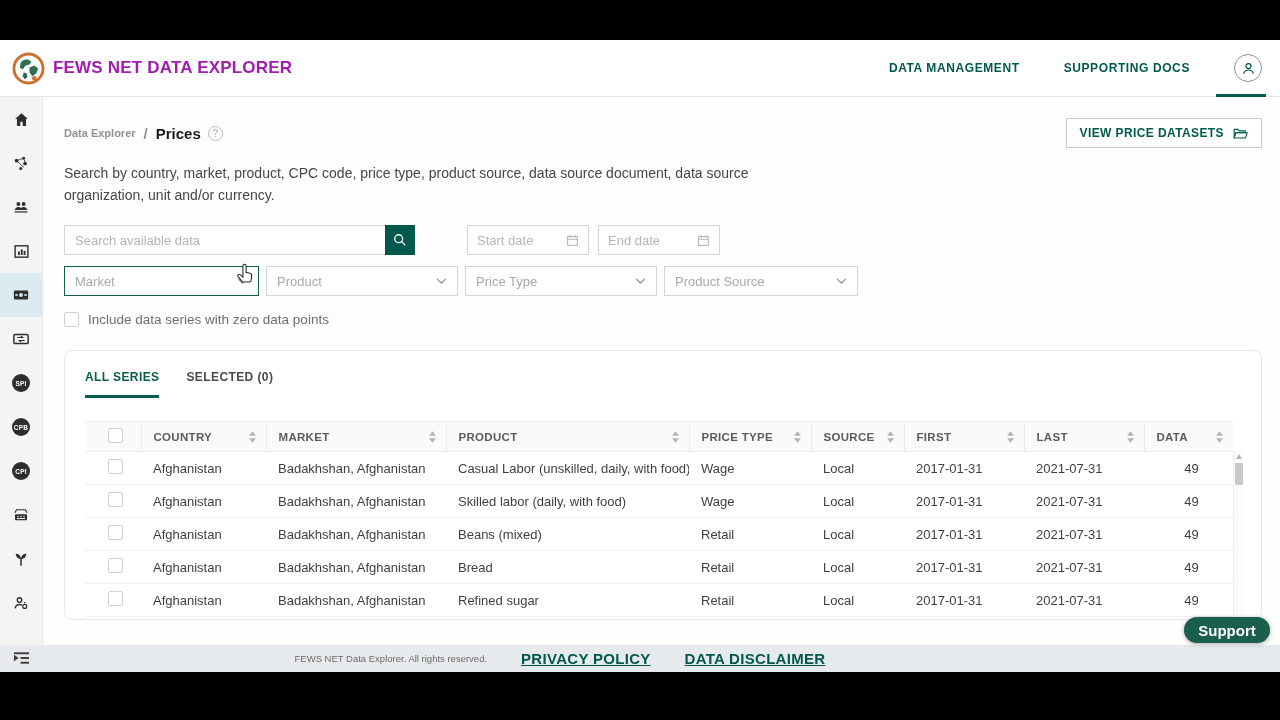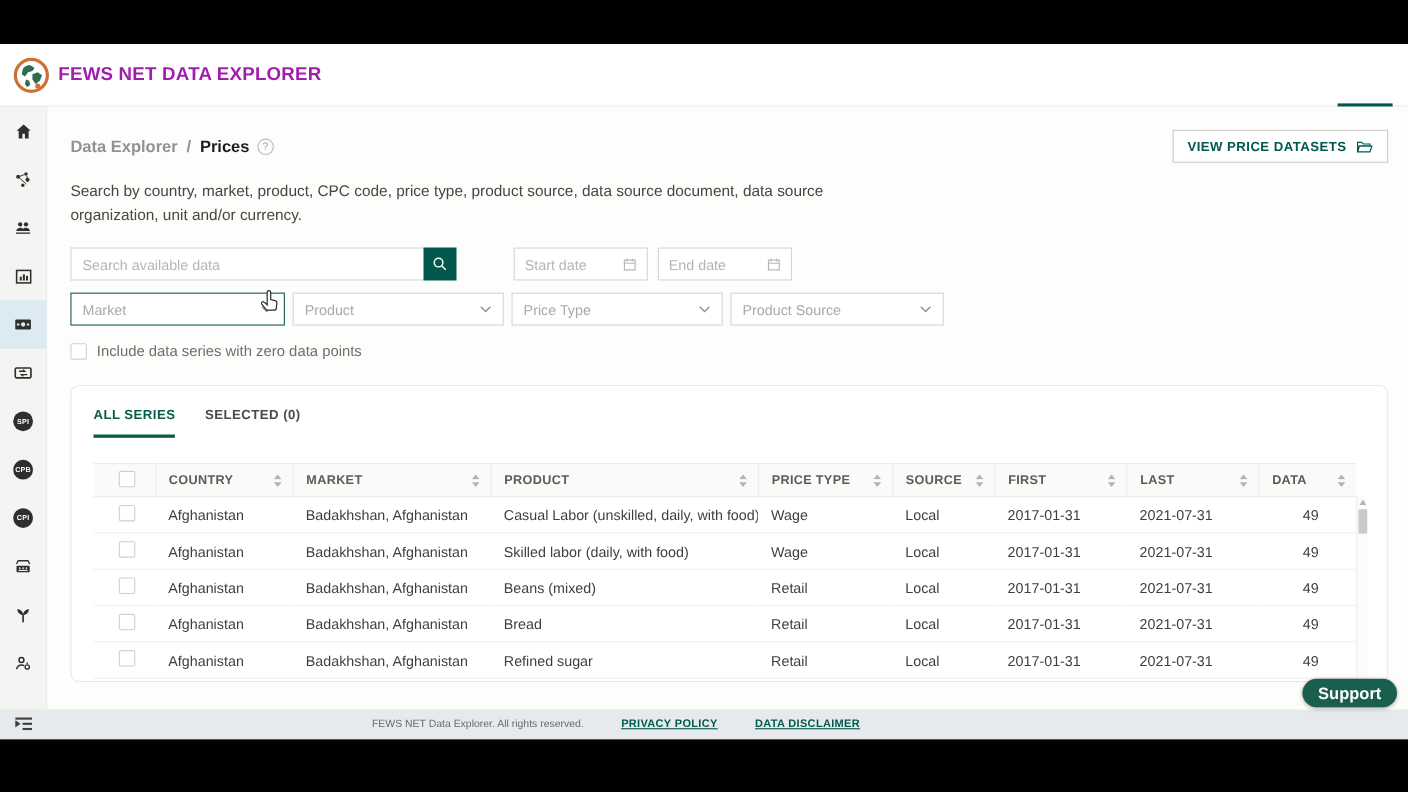--- a/index.html
+++ b/index.html
@@ -23,21 +23,21 @@
   .sidebar { flex:0 0 43px; background:#f4f4f2; border-right:1px solid #e9e9e7; display:flex; flex-direction:column; }
   .s-item { height:44px; display:flex; align-items:center; justify-content:center; cursor:pointer; }
   .s-item.active { background:#dcebf2; }
   .s-item svg { display:block; }
   .badge-circle { width:18px; height:18px; border-radius:50%; background:#2e2e2c; color:#fff; font-size:6.5px; font-weight:700; display:flex; align-items:center; justify-content:center; letter-spacing:.2px; }
 
   .main { flex:1; position:relative; background:#fdfdfc; padding:0 18px 0 21px; overflow:hidden; }
 
   
   .crumbrow { margin-top:21px; display:flex; align-items:center; }
-  .crumb-parent { font-size:15px; font-weight:700; color:#929290; text-decoration:none; }
+  .crumb-parent { font-size:11px; font-weight:700; color:#929290; text-decoration:none; }
   .crumb-sep { font-size:15px; font-weight:700; color:#929290; margin:0 8px; }
   .crumb-current { font-size:15px; font-weight:700; color:#1c1c1a; }
   .help-dot { width:15px; height:15px; border:1px solid #bdbdbb; border-radius:50%; color:#a8a8a6; font-size:10px; display:flex; align-items:center; justify-content:center; margin-left:7px; cursor:pointer; }
   .view-btn { margin-left:auto; display:flex; align-items:center; gap:9px; background:#fff; border:1px solid #cbcbc9; color:#00594c; font-size:12px; font-weight:700; letter-spacing:.4px; padding:7px 13px; cursor:pointer; font-family:inherit; }
 
   
   .desc { margin-top:15px; width:700px; font-size:14px; line-height:1.55; color:#474643; }
 
   
   .searchrow { margin-top:19px; display:flex; align-items:center; }
@@ -79,21 +79,21 @@
   
   .vscroll { position:absolute; left:1148px; top:30px; width:10px; height:200px; background:#fbfbfa; border-left:1px solid #eeeeec; }
   .vscroll .up { width:0; height:0; border-left:3px solid transparent; border-right:3px solid transparent; border-bottom:5px solid #b5b5b3; margin:3px auto 4px; }
   .vscroll .thumb { width:8px; height:22px; background:#c9c9c7; margin:0 auto; border-radius:1px; }
 
   
   .footer { flex:0 0 27px; background:#e7eaec; display:flex; align-items:center; position:relative; }
   .collapse { position:absolute; left:13px; top:6px; cursor:pointer; }
   .foot-center { margin:0 auto; transform:translateX(-80px); display:flex; align-items:center; gap:34px; }
   .foot-copy { font-size:9.5px; color:#6b6b68; }
-  .foot-link { font-size:10px; color:#00594c; font-weight:600; letter-spacing:.3px; text-decoration:underline; }
+  .foot-link { font-size:15px; color:#00594c; font-weight:600; letter-spacing:.3px; text-decoration:underline; }
 
   
   .support { position:absolute; top:617px; right:10px; width:86px; height:26px; border-radius:19px; background:#1a5f4d; color:#fff; font-size:15px; font-weight:700; display:flex; align-items:center; justify-content:center; cursor:pointer; box-shadow:0 1px 4px rgba(0,0,0,.35); z-index:20; font-family:inherit; border:none; }
 
   
   .cursor { position:absolute; left:237px; top:263px; z-index:50; pointer-events:none; }
 </style>
 </head>
 <body>
 
@@ -102,20 +102,30 @@
 
     <div class="topbar">
       <svg class="logo" viewBox="0 0 34 34">
         <circle cx="17" cy="17" r="15" fill="#fff" stroke="#cf7033" stroke-width="3"></circle>
         <path d="M9 11c2-3 5-4 8-3l3 2-2 3-4 1-3 4-3-2z" fill="#2c6e4f"></path>
         <path d="M18 16l5-2 4 3-2 5-4 3-3-4z" fill="#2c6e4f"></path>
         <path d="M12 21l3 1 1 4-3 2-2-3z" fill="#2c6e4f"></path>
         <circle cx="23" cy="27" r="2.4" fill="#cf7033"></circle>
       </svg>
       <div class="app-title">FEWS NET DATA EXPLORER</div>
+      <div class="topnav">
+        <a href="#">DATA MANAGEMENT</a>
+        <a href="#">SUPPORTING DOCS</a>
+        <div class="avatar">
+          <svg width="15" height="15" viewBox="0 0 16 16">
+            <circle cx="8" cy="5.4" r="2.7" fill="none" stroke="#00594c" stroke-width="1.3"></circle>
+            <path d="M2.8 13.6c.8-2.6 2.8-4 5.2-4s4.4 1.4 5.2 4" fill="none" stroke="#00594c" stroke-width="1.3"></path>
+          </svg>
+        </div>
+      </div>
       <div class="avatar-underline"></div>
     </div>
 
     <div class="bodyrow">
 
       <div class="sidebar">
         <div class="s-item">
           <svg width="17" height="17" viewBox="0 0 24 24" fill="#2f2f2d">
               <path d="M12 3l9 8.2h-2.6V21h-4.8v-6h-3.2v6H5.6v-9.8H3z"></path>
             </svg>

